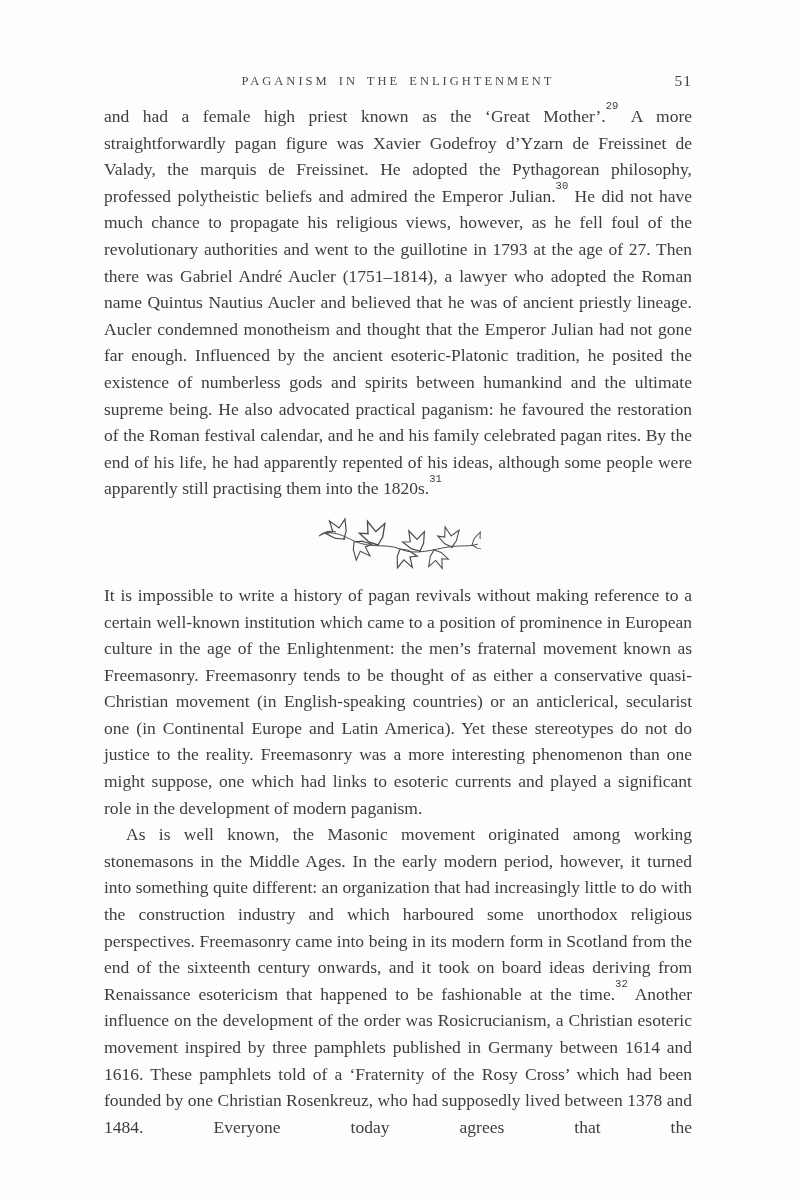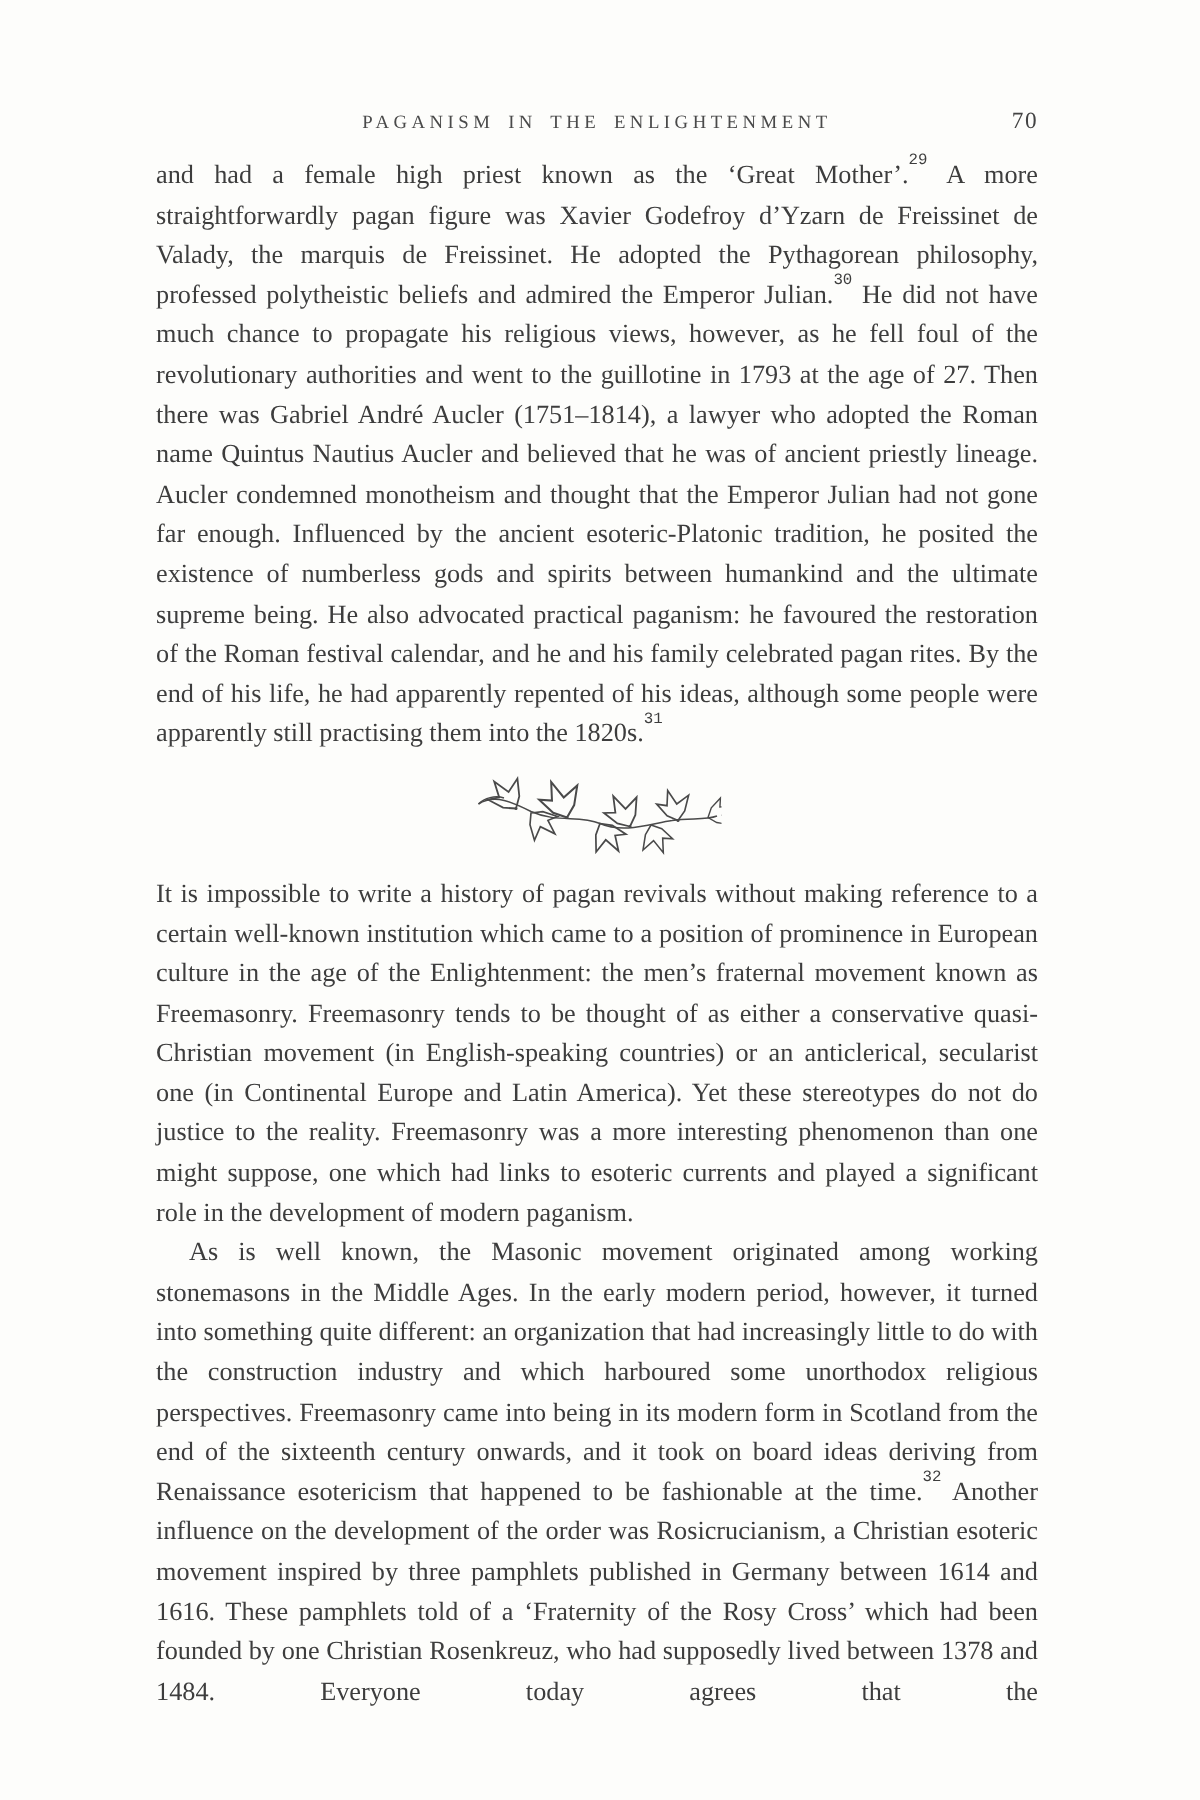--- a/index.html
+++ b/index.html
@@ -63,21 +63,21 @@
     align-items: center;
   }
 </style>
 </head>
 <body>
 
 <div class="page">
 
   <header class="page-header">
     <span class="running-title">PAGANISM IN THE ENLIGHTENMENT</span>
-    <span class="page-number">70</span>
+    <span class="page-number">51</span>
   </header>
 
   <main class="page-body">
 
     <p class="para"><span>and had a female high priest known as the ‘Great Mother’.</span><sup>29</sup><span> A more straightforwardly pagan figure was Xavier Godefroy d’Yzarn de Freissinet de Valady, the marquis de Freissinet. He adopted the Pythagorean philosophy, professed polytheistic beliefs and admired the Emperor Julian.</span><sup>30</sup><span> He did not have much chance to propagate his religious views, however, as he fell foul of the revolutionary authorities and went to the guillotine in 1793 at the age of 27. Then there was Gabriel André Aucler (1751–1814), a lawyer who adopted the Roman name Quintus Nautius Aucler and believed that he was of ancient priestly lineage. Aucler condemned monotheism and thought that the Emperor Julian had not gone far enough. Influenced by the ancient esoteric-Platonic tradition, he posited the existence of numberless gods and spirits between humankind and the ultimate supreme being. He also advocated practical paganism: he favoured the restoration of the Roman festival calendar, and he and his family celebrated pagan rites. By the end of his life, he had apparently repented of his ideas, although some people were apparently still practising them into the 1820s.</span><sup>31</sup></p>
 
     <div class="ornament">
       <svg width="165" height="56" viewBox="0 0 165 56" xmlns="http://www.w3.org/2000/svg">
         <defs>
           <path id="ivyleaf" d="M0,0 L-6,-4 L-11,-12 L-5,-10 L-3,-19 L1,-10 L9,-14 L5,-5 Z"></path>

